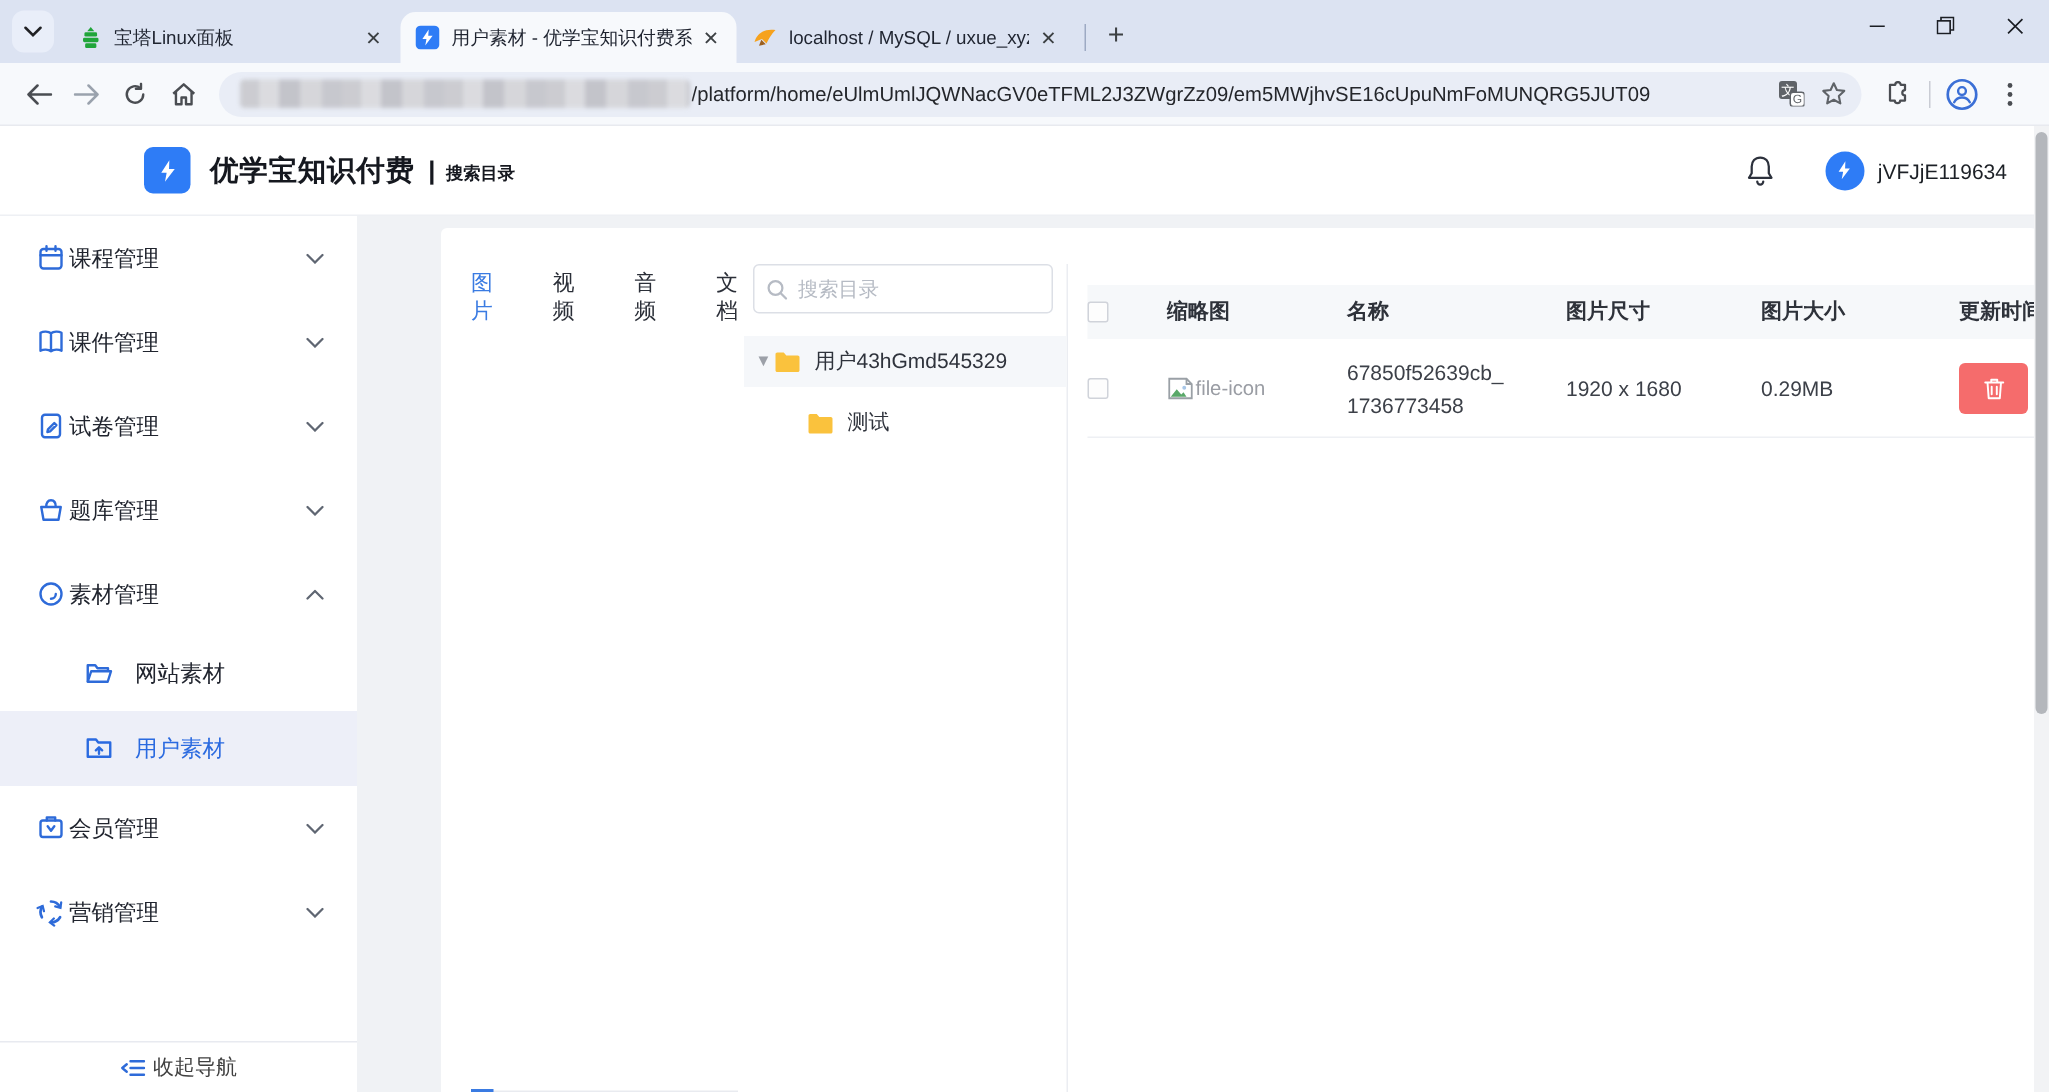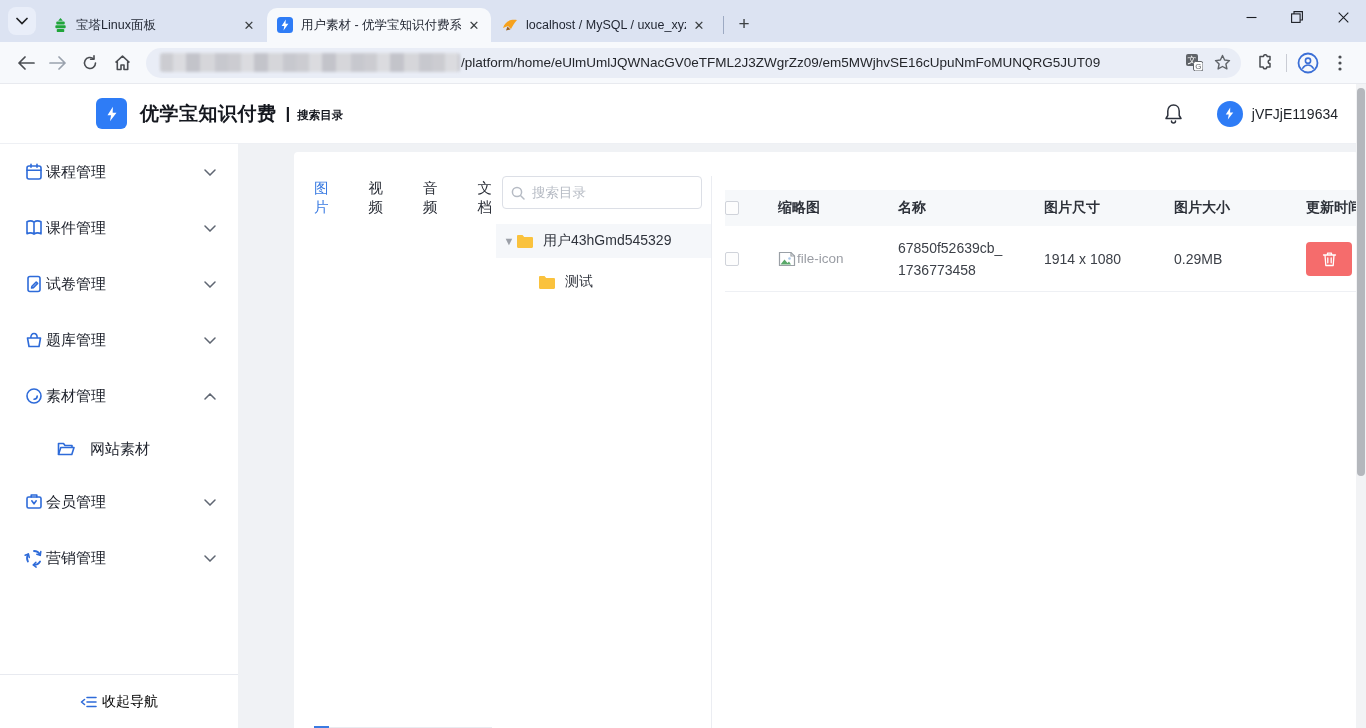--- a/index.html
+++ b/index.html
@@ -40,21 +40,21 @@
 
   
   .mainwrap { position:absolute; top:144px; left:0; right:0; bottom:0; display:flex; background:#f0f2f5; }
   .sidebar { width:238px; background:#fff; position:relative; flex:0 0 238px; }
   .side-item { height:56px; display:flex; align-items:center; padding:0 22px 0 24px; font-size:15px; color:#20242e; }
   .side-item .lbl { margin-left:2px; }
   .side-item .chev { margin-left:auto; }
   .sub-item { height:50px; display:flex; align-items:center; padding:0 22px 0 56px; font-size:15px; color:#20242e; }
   .sub-item .lbl { margin-left:14px; }
   .sub-item.active { background:#edeff8; color:#2a6ae0; }
-  .side-foot { position:absolute; bottom:0; left:0; right:0; height:54px; border-top:1px solid #e8eaf0; display:flex; align-items:center; justify-content:center; font-size:14px; color:#000000;text-align:right; }
+  .side-foot { position:absolute; bottom:0; left:0; right:0; height:34px; border-top:1px solid #e8eaf0; display:flex; align-items:center; justify-content:center; font-size:14px; color:#404040;text-align:right; }
   .side-foot .lbl { margin-left:5px; }
 
   .content { flex:1; padding:8px 8px 0 12px; min-width:0; }
   .card { background:#fff; border-radius:4px 4px 0 0; height:100%; display:flex; flex-direction:row; padding:0 20px;margin-left:44px; }
 
   .ctabs { display:flex; gap:40px; padding-top:27px; border-bottom:1px solid #e9ebf0; }
   .ctab { font-size:14.5px; color:#2b2f38; padding-bottom:13px; }
   .ctab.active { color:#3a7be2; border-bottom:3px solid #3a7be2; margin-bottom:-2px; }
 
   .panes { flex:1; display:flex; margin-top:24px; min-height:0; }
@@ -309,20 +309,27 @@
     </div>
 
     <div class="sub-item">
       <svg width="20" height="20" viewBox="0 0 20 20" fill="none" stroke="#2e6bd9" stroke-width="1.6" stroke-linejoin="round">
           <path d="M2.5 15.5 V4.5 H7.5 L9 6.5 H16 V8.5"></path>
           <path d="M2.5 15.5 L4.8 8.5 H18 L15.8 15.5 Z"></path>
         </svg>
       <span class="lbl">网站素材</span>
     </div>
 
+    <div class="sub-item active">
+      <svg width="20" height="20" viewBox="0 0 20 20" fill="none" stroke="#2a6ae0" stroke-width="1.6" stroke-linecap="round" stroke-linejoin="round">
+          <path d="M2.5 15.5 V4 H8 L9.5 6 H17.5 V15.5 Z"></path>
+          <path d="M10 13.5 V9.5 M7.9 11.2 L10 9.2 L12.1 11.2"></path>
+        </svg>
+      <span class="lbl">用户素材</span>
+    </div>
 
 
     <div class="side-item">
       <svg width="20" height="20" viewBox="0 0 20 20" fill="none" stroke="#2e6bd9" stroke-width="1.6" stroke-linecap="round" stroke-linejoin="round">
           <rect x="3" y="5" width="14" height="11" rx="1.6"></rect>
           <path d="M7.2 5 V3 H12.8 V5 M7.8 8.8 L10 11.8 L12.2 8.8"></path>
         </svg>
       <span class="lbl">会员管理</span>
       <svg class="chev" width="12" height="7" viewBox="0 0 12 7">
           <path d="M1 1 L6 6 L11 1" fill="none" stroke="#5f6672" stroke-width="1.5" stroke-linecap="round"></path>
@@ -419,21 +426,21 @@
                     <path d="M1.5 1.5 H13 L16.5 5 V14.5 H1.5 Z" fill="#fff" stroke="#9aa0a6" stroke-width="1.2"></path>
                     <path d="M13 1.5 V5 H16.5" fill="none" stroke="#9aa0a6" stroke-width="1.2"></path>
                     <path d="M2.5 13.5 L6.5 8.5 L9.5 12 L11 10.5 L13 13.5 Z" fill="#59a869"></path>
                     <circle cx="11.5" cy="7.5" r="1.3" fill="#a8c7e8"></circle>
                   </svg>
                 <span class="alt-text">file-icon</span>
               </div>
               <div class="c3">
                   <div class="namewrap">67850f52639cb_1736773458</div>
                 </div>
-              <div class="c4">1914 x 1080</div>
+              <div class="c4">1920 x 1680</div>
               <div class="c5">0.29MB</div>
               <div class="c7">
                 <button class="delbtn">
                   <svg width="15" height="16" viewBox="0 0 15 16" fill="none" stroke="#fff" stroke-width="1.3" stroke-linecap="round" stroke-linejoin="round">
                       <path d="M1.5 4 H13.5 M5.5 4 V2.2 H9.5 V4 M3 4 L3.8 14.5 H11.2 L12 4 M5.8 6.8 V11.8 M9.2 6.8 V11.8"></path>
                     </svg>
                 </button>
               </div>
             </div>
           </div>

